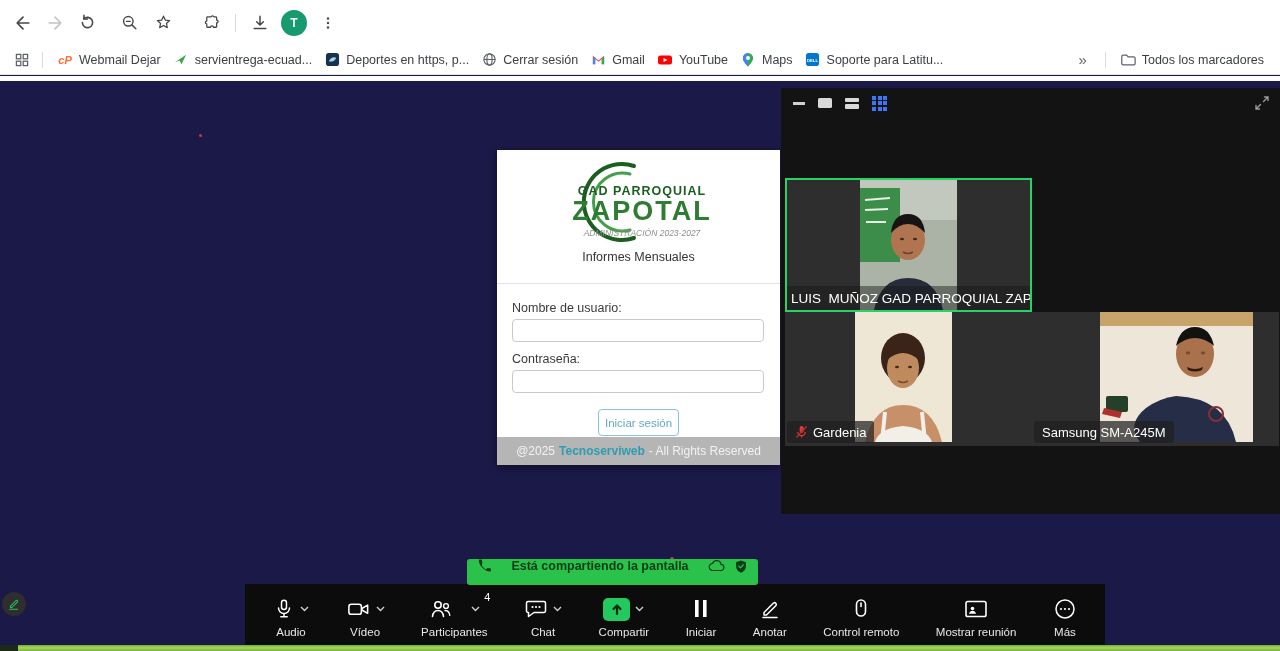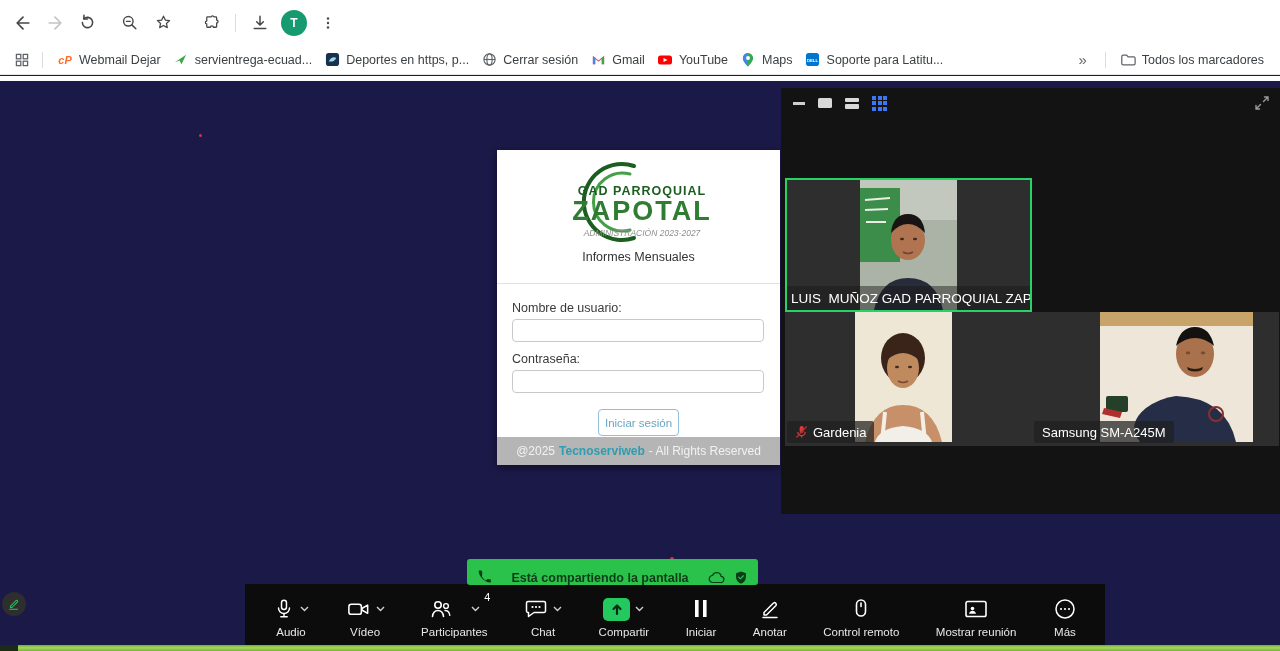--- a/index.html
+++ b/index.html
@@ -71,21 +71,21 @@
   .t1 { left:0; top:0; } .t2 { left:247px; top:0; } .t3 { left:0; top:134px; } .t4 { left:247px; top:134px; }
   .vstrip { position:absolute; top:0; height:100%; }
   .name-strip { position:absolute; left:0; bottom:0; width:100%; height:24px; background:rgba(22,22,22,.45);
     color:#fff; font-size:13.5px; display:flex; align-items:center; padding-left:4px; white-space:pre; }
   .name-pill { position:absolute; left:2px; bottom:3px; height:22px; background:rgba(32,32,32,.72);
     color:#fff; font-size:13px; display:flex; align-items:center; gap:5px; padding:0 8px; border-radius:2px;
     white-space:nowrap; }
 
   
   .share-banner { position:absolute; left:467px; top:483px; width:291px; height:26px; background:#2bc24c;
-    border-radius:3px; display:flex; align-items:flex-end; padding:0 10px; z-index:8; }
+    border-radius:3px; display:flex; align-items:flex-start; padding:0 10px; z-index:8; }
   .share-banner .txt { flex:1; text-align:center; font-size:12.5px; font-weight:bold; color:#0c3c18; }
   .stop-share { position:absolute; left:758px; top:483px; width:136px; height:26px; background:#dd3b3b;
     border-radius:3px; display:flex; align-items:center; justify-content:center; gap:7px; cursor:pointer; z-index:8; }
   .stop-share .sq { width:9px; height:9px; background:#fff; }
   .stop-share .txt { color:#fff; font-size:12px; font-weight:bold; }
 
   .zoom-toolbar { position:absolute; left:245px; top:508px; width:860px; height:61px; background:#0c0c0c;
     display:flex; align-items:stretch; justify-content:space-between; padding:0 28px; z-index:7; }
   .zbtn { display:flex; flex-direction:column; align-items:center; justify-content:center; gap:3px;
     cursor:pointer; padding-top:4px; }

